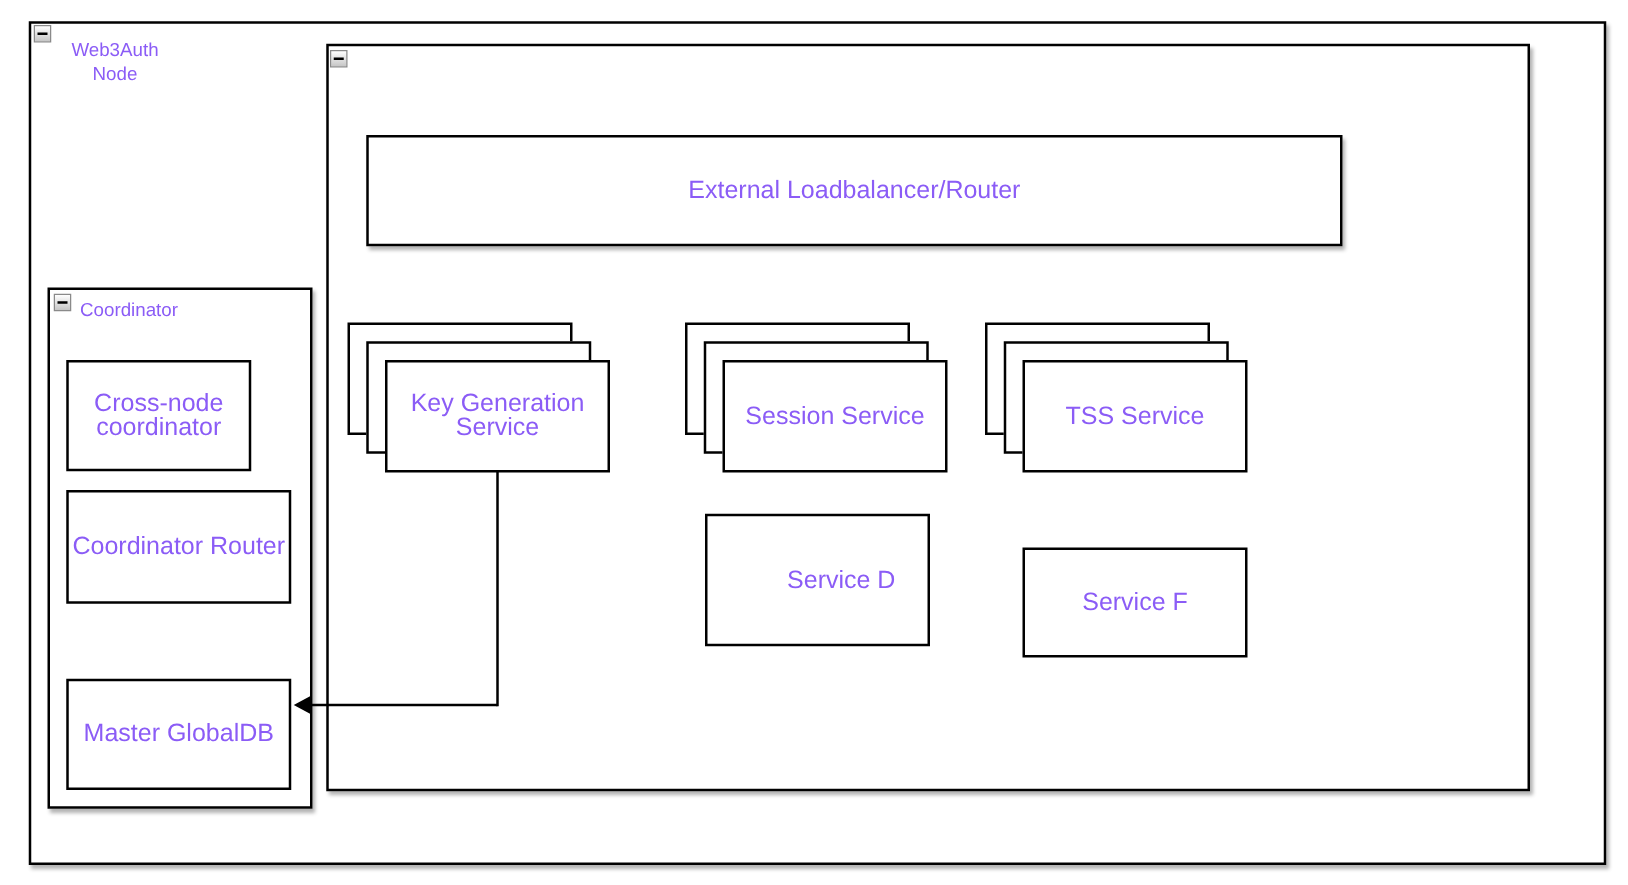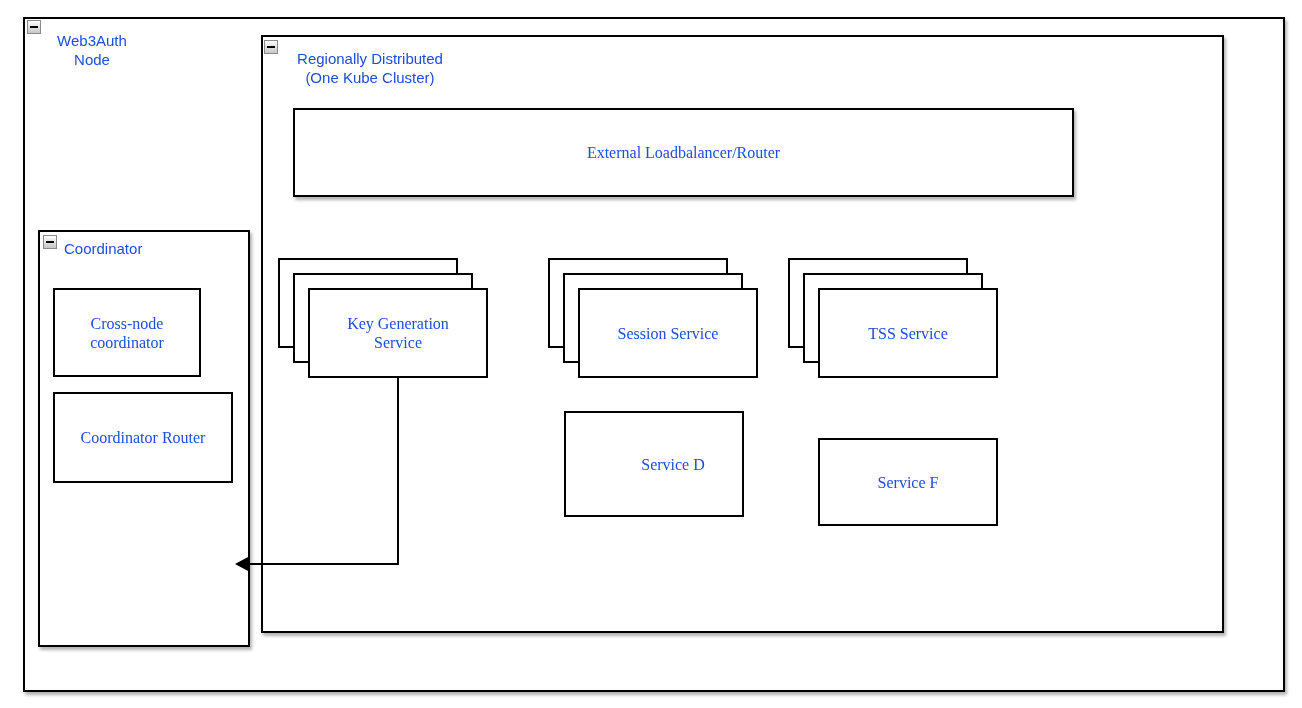--- a/index.html
+++ b/index.html
@@ -1,32 +1,32 @@
 <!DOCTYPE html>
 <html><head>
 <meta charset="utf-8">
 <style>
   html,body{margin:0;padding:0;background:#ffffff;}
   .canvas{
     position:relative;width:1302px;height:708px;background:#ffffff;
-    font-family:"Liberation Sans", sans-serif;color:#1d4ed8;overflow:hidden;
+    font-family:"Liberation Sans", sans-serif;color:#8b5cf6;overflow:hidden;
   }
   .shape{
     position:absolute;background:#ffffff;border:2px solid #000;
     box-sizing:border-box;
   }
   .shadowed{box-shadow:2px 3px 3px rgba(0,0,0,0.30);}
   .container-label{
     position:absolute;font-size:15px;line-height:19px;z-index:7;
     white-space:pre-line;
   }
   .centered{text-align:center;}
   .box-label{
     display:flex;flex-direction:column;align-items:center;justify-content:center;
-    width:100%;height:100%;font-size:16px;line-height:19px;text-align:left;font-family:Liberation Serif, serif;
+    width:100%;height:100%;font-size:20px;line-height:19px;text-align:left;
   }
   .collapse-btn{
     position:absolute;width:14px;height:14px;box-sizing:border-box;
     border:1px solid #8a8a8a;background:linear-gradient(#ffffff,#c6c6c6);
     display:flex;align-items:center;justify-content:center;z-index:8;cursor:pointer;
   }
   .collapse-btn::after{content:"";display:block;width:8px;height:2px;background:#000;}
   .layer{
     position:absolute;width:180px;height:90px;background:#ffffff;
     border:2px solid #000;box-sizing:border-box;
@@ -44,35 +44,39 @@
 <body>
 
 <div class="canvas">
 
   <div class="shape shadowed z-outer" style="left:23px;top:17px;width:1262px;height:675px;"></div>
   <div class="collapse-btn" style="left:27px;top:20px;"></div>
   <div class="container-label centered" style="left:46px;top:31px;width:92px;"><span>Web3Auth</span><br><span>Node</span></div>
 
   <div class="shape shadowed z-region" style="left:261px;top:35px;width:963px;height:598px;"></div>
   <div class="collapse-btn" style="left:264px;top:40px;"></div>
-  <div class="container-label centered" style="left:294px;top:49px;width:152px;"><span>Regionally Distributed</span><br><span>(One Kube Cluster)</span></div>
 
   <div class="shape shadowed z-coord" style="left:38px;top:230px;width:212px;height:417px;"></div>
   <div class="collapse-btn" style="left:43px;top:235px;"></div>
   <div class="container-label" style="left:64px;top:239px;">Coordinator</div>
 
   <div class="shape z-shape" style="left:53px;top:288px;width:148px;height:89px;">
     <div class="box-label">
         <span>Cross-node</span>
         <span>coordinator</span>
       </div>
   </div>
   <div class="shape z-shape" style="left:53px;top:392px;width:180px;height:91px;">
     <div class="box-label">
         <span>Coordinator Router</span>
+      </div>
+  </div>
+  <div class="shape z-shape" style="left:53px;top:543px;width:180px;height:89px;">
+    <div class="box-label">
+        <span>Master GlobalDB</span>
       </div>
   </div>
 
   <div class="shape shadowed z-shape" style="left:293px;top:108px;width:781px;height:89px;">
     <div class="box-label">External Loadbalancer/Router</div>
   </div>
 
   <div>
     <div class="layer z-shape" style="left:278px;top:258px;"></div>
     <div class="layer z-shape" style="left:293px;top:273px;"></div>

